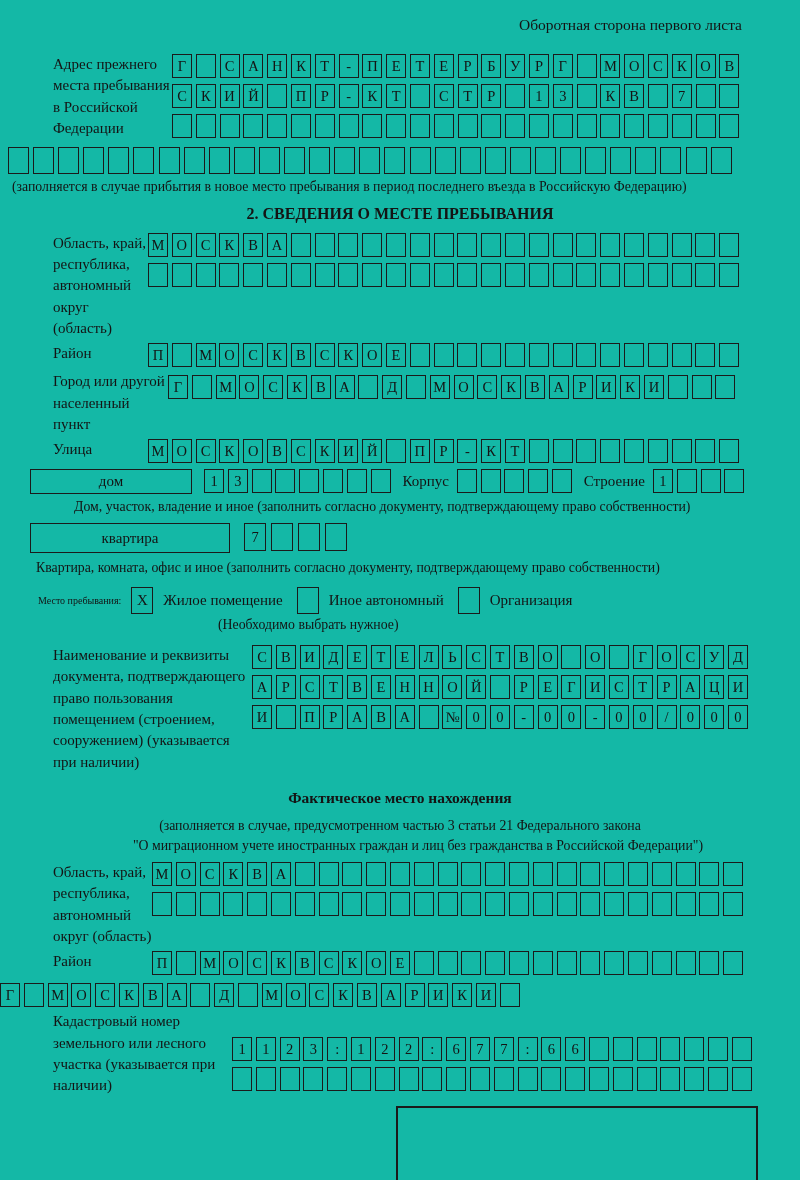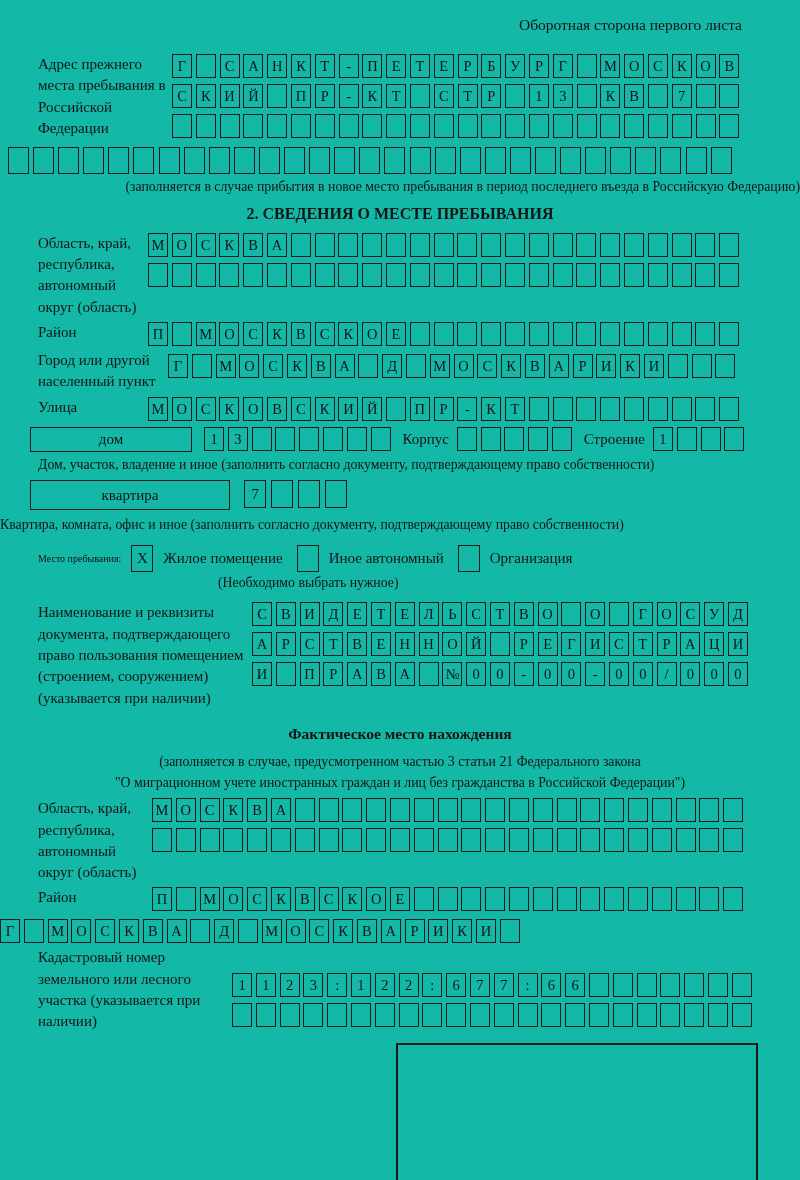--- a/index.html
+++ b/index.html
@@ -16,21 +16,21 @@
   .header-note{
     text-align:right;
     padding-right:58px;
     font-size:15.5px;
     margin-bottom:20px;
   }
   .frow{display:flex;align-items:flex-start;margin-bottom:4px;}
   .flabel{
     font-size:15px;line-height:1.42;
     box-sizing:border-box;
-    padding-left:38px;
+    padding-left:53px;
     flex:none;
   }
   .w-prev{width:172px;}
   .w-std{width:148px;}
   .w-gorod{width:168px;}
   .w-doc{width:252px;}
   .w-oblast2{width:152px;}
   .w-wide{width:232px;}
   .cellcol{display:flex;flex-direction:column;gap:6px;}
   .cellrow{display:flex;flex-wrap:nowrap;}
@@ -43,21 +43,21 @@
     font-size:14.5px;
     line-height:22px;
     flex:none;
   }
   .bigrow .cell{width:19px;height:25px;line-height:25px;margin-right:4.1px;}
   .fullrow{margin:8px 0 4px 8px;}
   .note{
     font-size:13.8px;
     line-height:1.35;
   }
-  .note-center{text-align:right;margin:2px 0 8px 4px;}
+  .note-center{text-align:left;margin:2px 0 8px 12px;}
   .sec-title{
     text-align:center;
     font-weight:bold;
     font-size:16px;
     margin:8px 0 10px 0;
   }
   .widebox{
     box-sizing:border-box;
     border:1.8px solid #1b1b1b;
     text-align:center;
@@ -86,21 +86,21 @@
     margin:16px 0 10px 0;
   }
   .fact-note{text-align:center;margin-bottom:2px;}
   .stamp-wrap{margin-top:10px;}
   .stamp-box{
     box-sizing:border-box;
     margin-left:396px;
     width:362px;height:172px;
     border:2.2px solid #1b1b1b;
   }
-  .mb6{margin-bottom:6px;}
+  .mb6{margin-bottom:6px;margin-left:36px;}
   .mt6{margin-top:6px;}
 </style>
 </head>
 <body>
 
 <div class="page">
 
   <div class="header-note">Оборотная сторона первого листа</div>
 
   <div class="frow">

